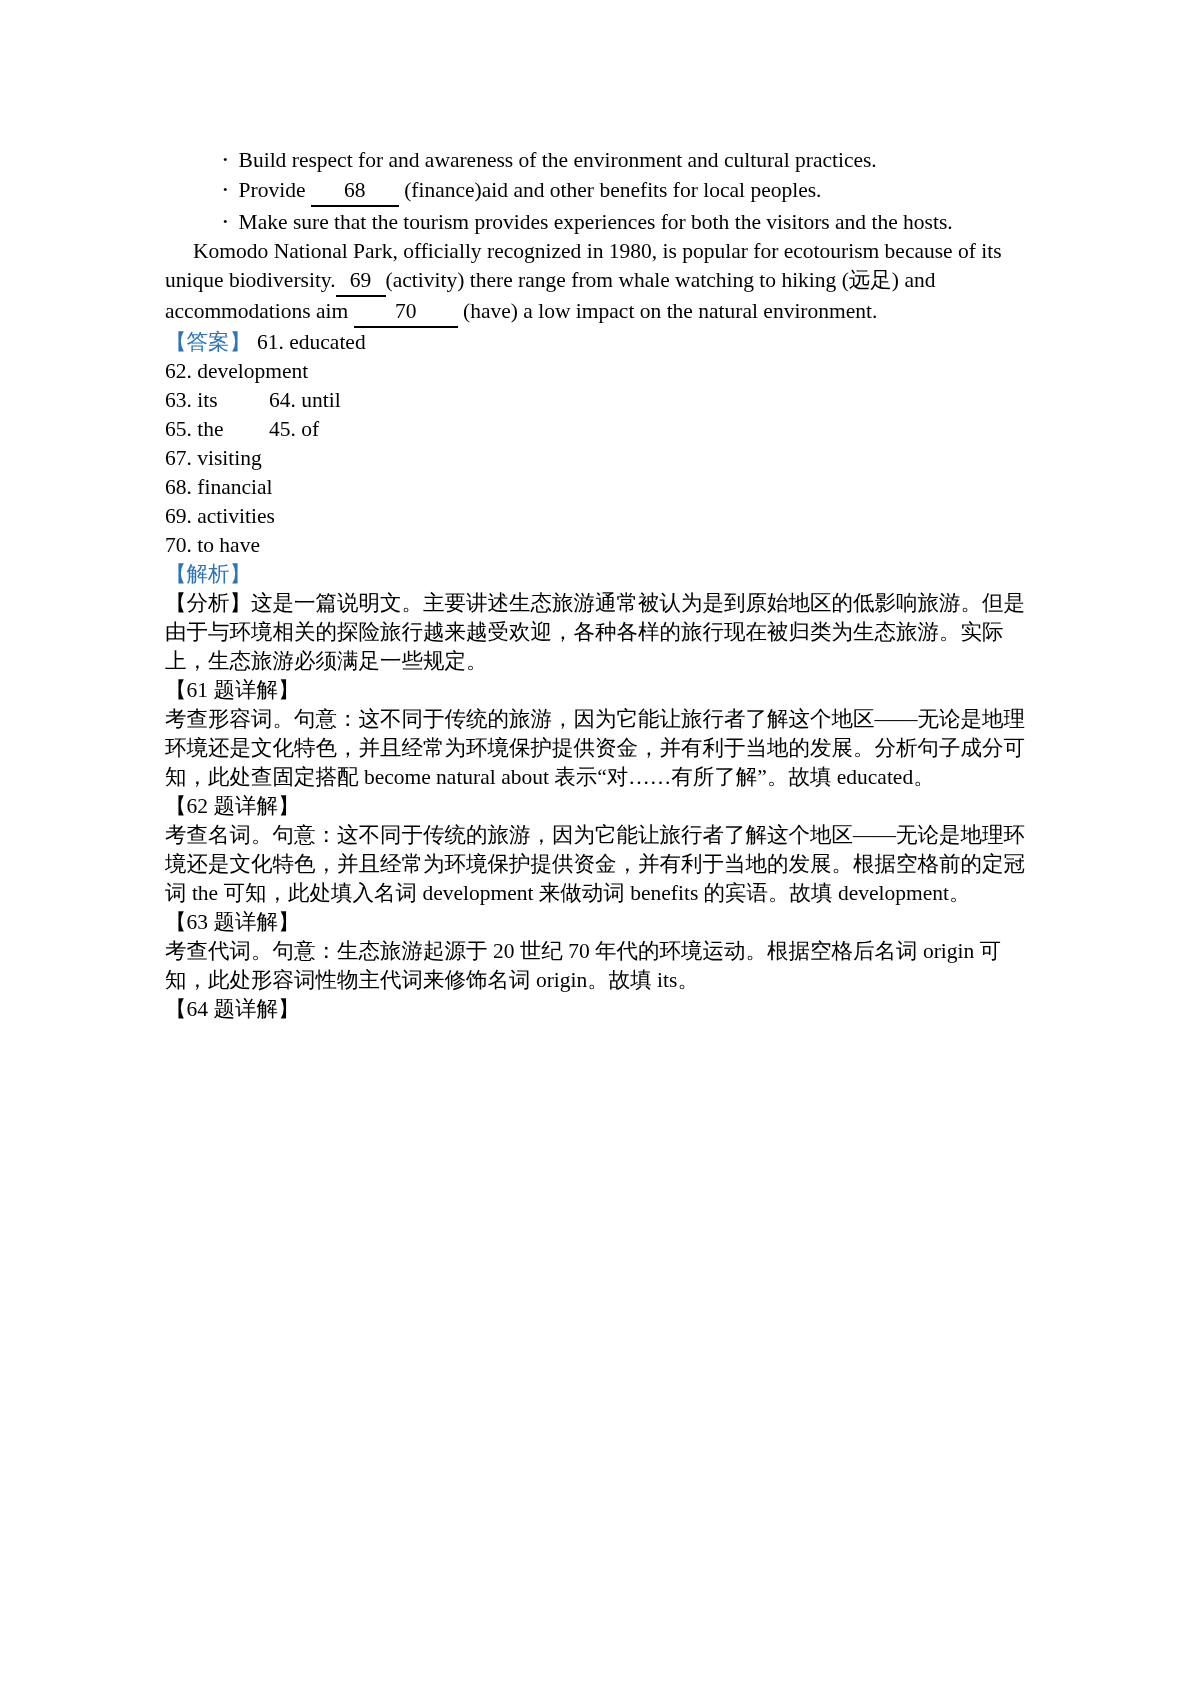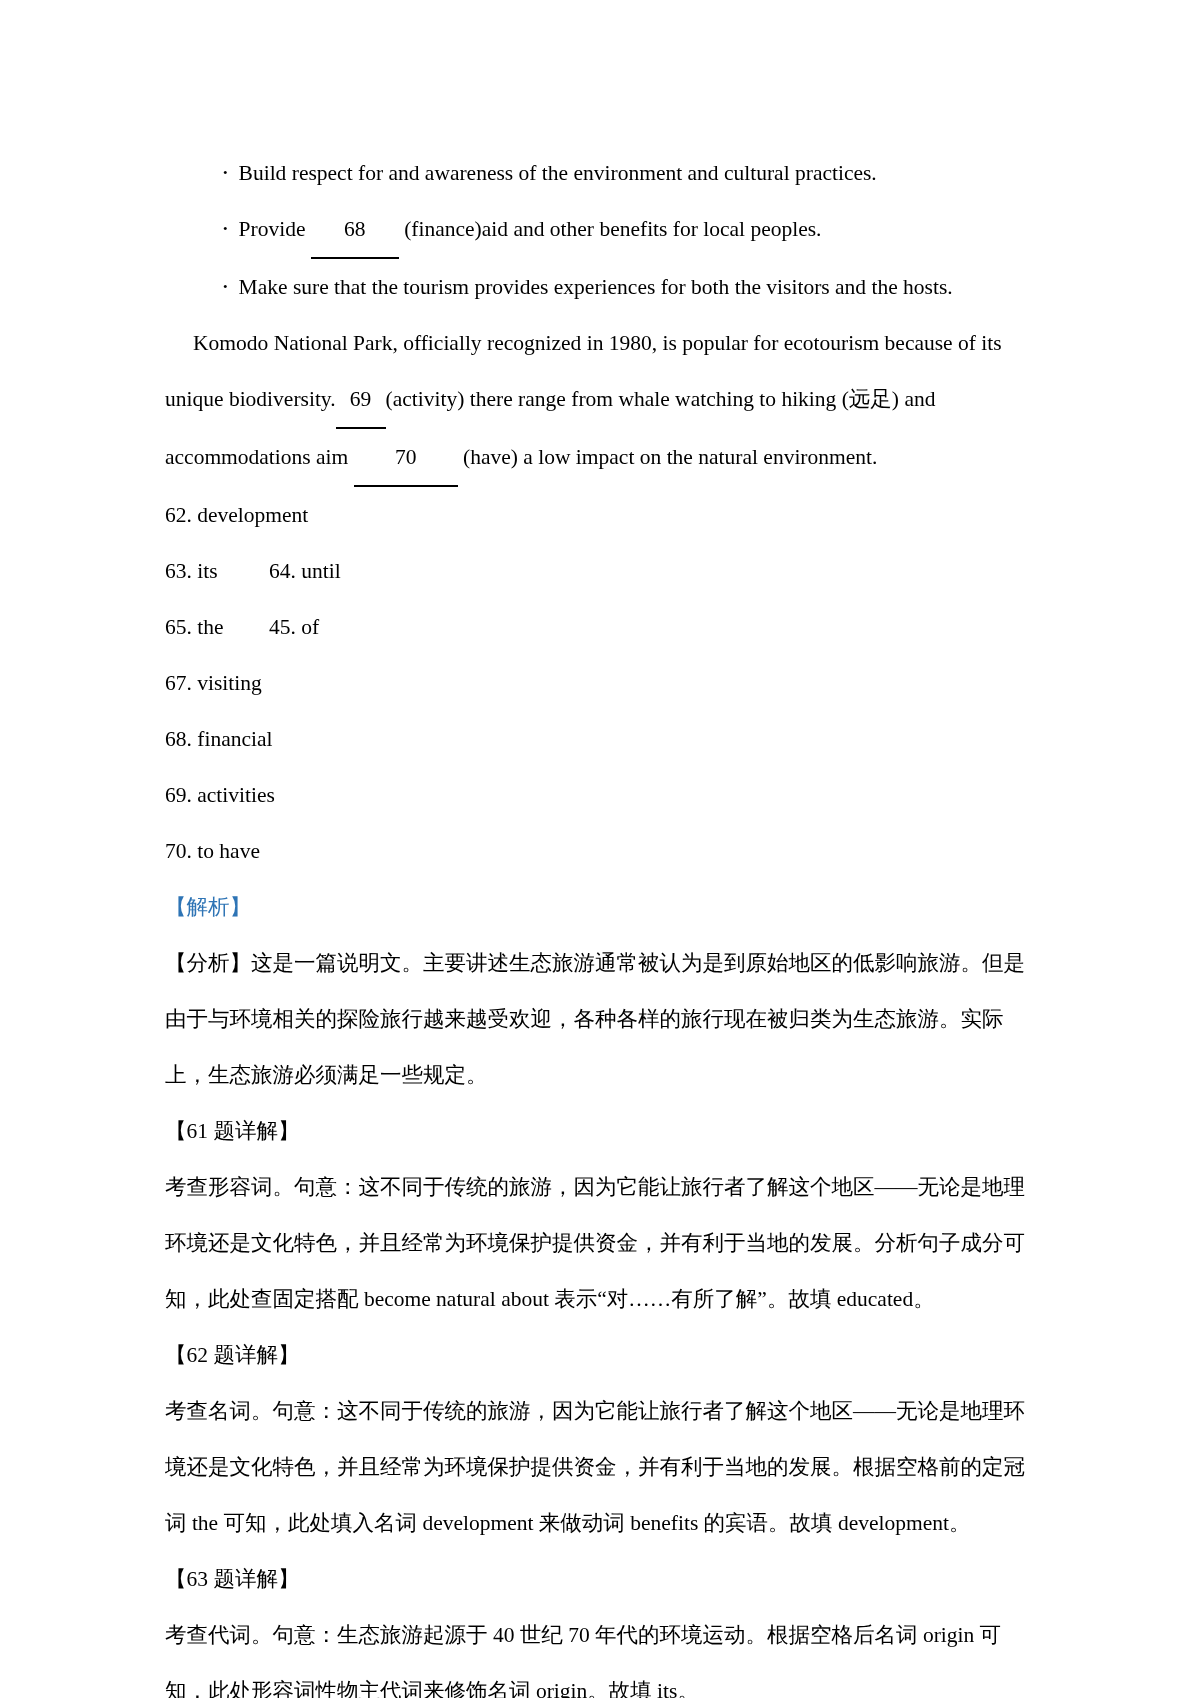--- a/index.html
+++ b/index.html
@@ -12,21 +12,21 @@
     width:1200px;height:1698px;
     background:var(--paper);
     overflow:hidden;
   }
   .page{
     box-sizing:border-box;
     width:1200px;height:1698px;
     padding:145px 150px 0 165px;
     font-family:"Liberation Serif","DejaVu Serif",serif;
     font-size:21.5px;
-    line-height:56px;
+    line-height:29px;
     color:var(--ink);
   }
   .line{white-space:nowrap;}
   .bullet-line{padding-left:58px;}
   .indent-first{text-indent:28px;}
   .bullet{
     display:inline-block;
     font-size:13px;
     vertical-align:3px;
     margin-right:11px;
@@ -63,20 +63,23 @@
   <div class="line indent-first">Komodo National Park, officially recognized in 1980, is popular for ecotourism because of its</div>
 
   <div class="line">
     <span>unique biodiversity.</span><span class="blank b69">69</span><span>(activity) there range from whale watching to hiking (远足) and</span>
   </div>
 
   <div class="line">
     <span>accommodations aim </span><span class="blank b70">70</span><span> (have) a low impact on the natural environment.</span>
   </div>
 
+  <div class="line">
+    <span class="blue ans-label">【答案】</span><span>61. educated</span>
+  </div>
 
   <div class="line">
     <span>62. development</span>
   </div>
 
   <div class="line">
     <span class="acol">63. its</span><span>64. until</span>
   </div>
 
   <div class="line">
@@ -114,18 +117,18 @@
   <div class="line">考查形容词。句意：这不同于传统的旅游，因为它能让旅行者了解这个地区——无论是地理</div>
   <div class="line">环境还是文化特色，并且经常为环境保护提供资金，并有利于当地的发展。分析句子成分可</div>
   <div class="line">知，此处查固定搭配 become natural about 表示“对……有所了解”。故填 educated。</div>
 
   <div class="line">【62 题详解】</div>
   <div class="line">考查名词。句意：这不同于传统的旅游，因为它能让旅行者了解这个地区——无论是地理环</div>
   <div class="line">境还是文化特色，并且经常为环境保护提供资金，并有利于当地的发展。根据空格前的定冠</div>
   <div class="line">词 the 可知，此处填入名词 development 来做动词 benefits 的宾语。故填 development。</div>
 
   <div class="line">【63 题详解】</div>
-  <div class="line">考查代词。句意：生态旅游起源于 40 世纪 70 年代的环境运动。根据空格后名词 origin 可</div>
+  <div class="line">考查代词。句意：生态旅游起源于 20 世纪 70 年代的环境运动。根据空格后名词 origin 可</div>
   <div class="line">知，此处形容词性物主代词来修饰名词 origin。故填 its。</div>
 
   <div class="line">【64 题详解】</div>
 
 </div>
 
 </body></html>

